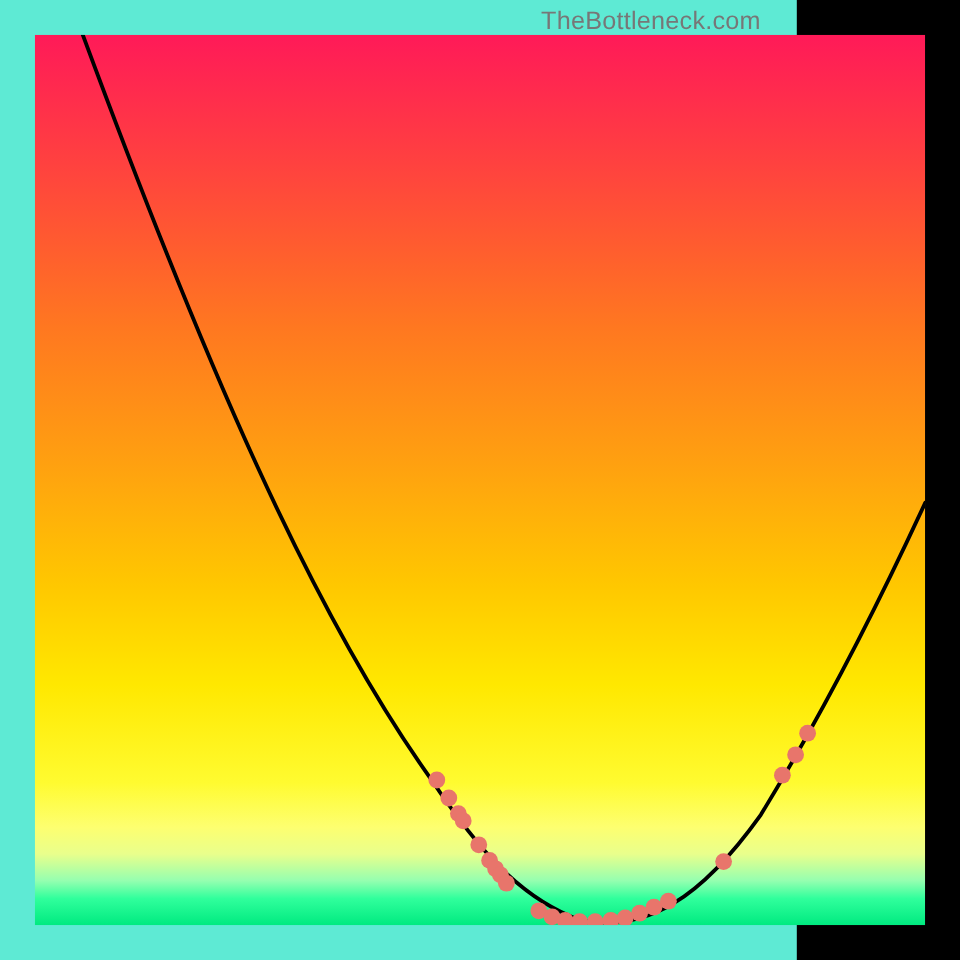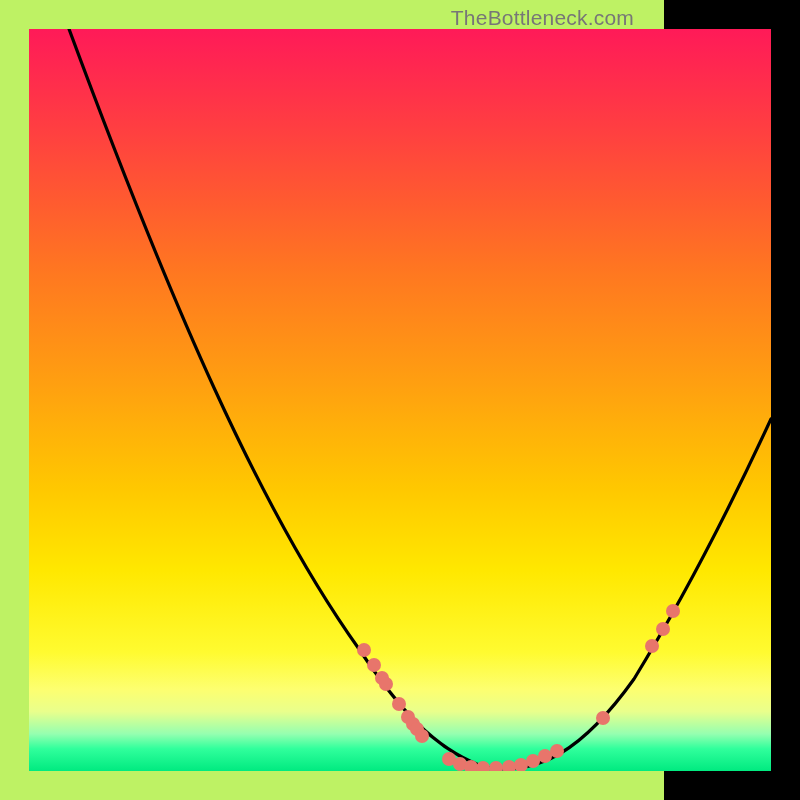--- a/index.html
+++ b/index.html
@@ -10,21 +10,21 @@
     height: 800px;
     overflow: hidden;
     font-family: Arial, sans-serif;
   }
   .frame {
     position: absolute;
     top: 0;
     left: 0;
     width: 664px;
     height: 800px;
-    background: #bef264;
+    background: #5eead4;
   }
   .plot-area {
     position: absolute;
     top: 29px;
     left: 29px;
     width: 742px;
     height: 742px;
     overflow: hidden;
   }
   .gradient-bg {

